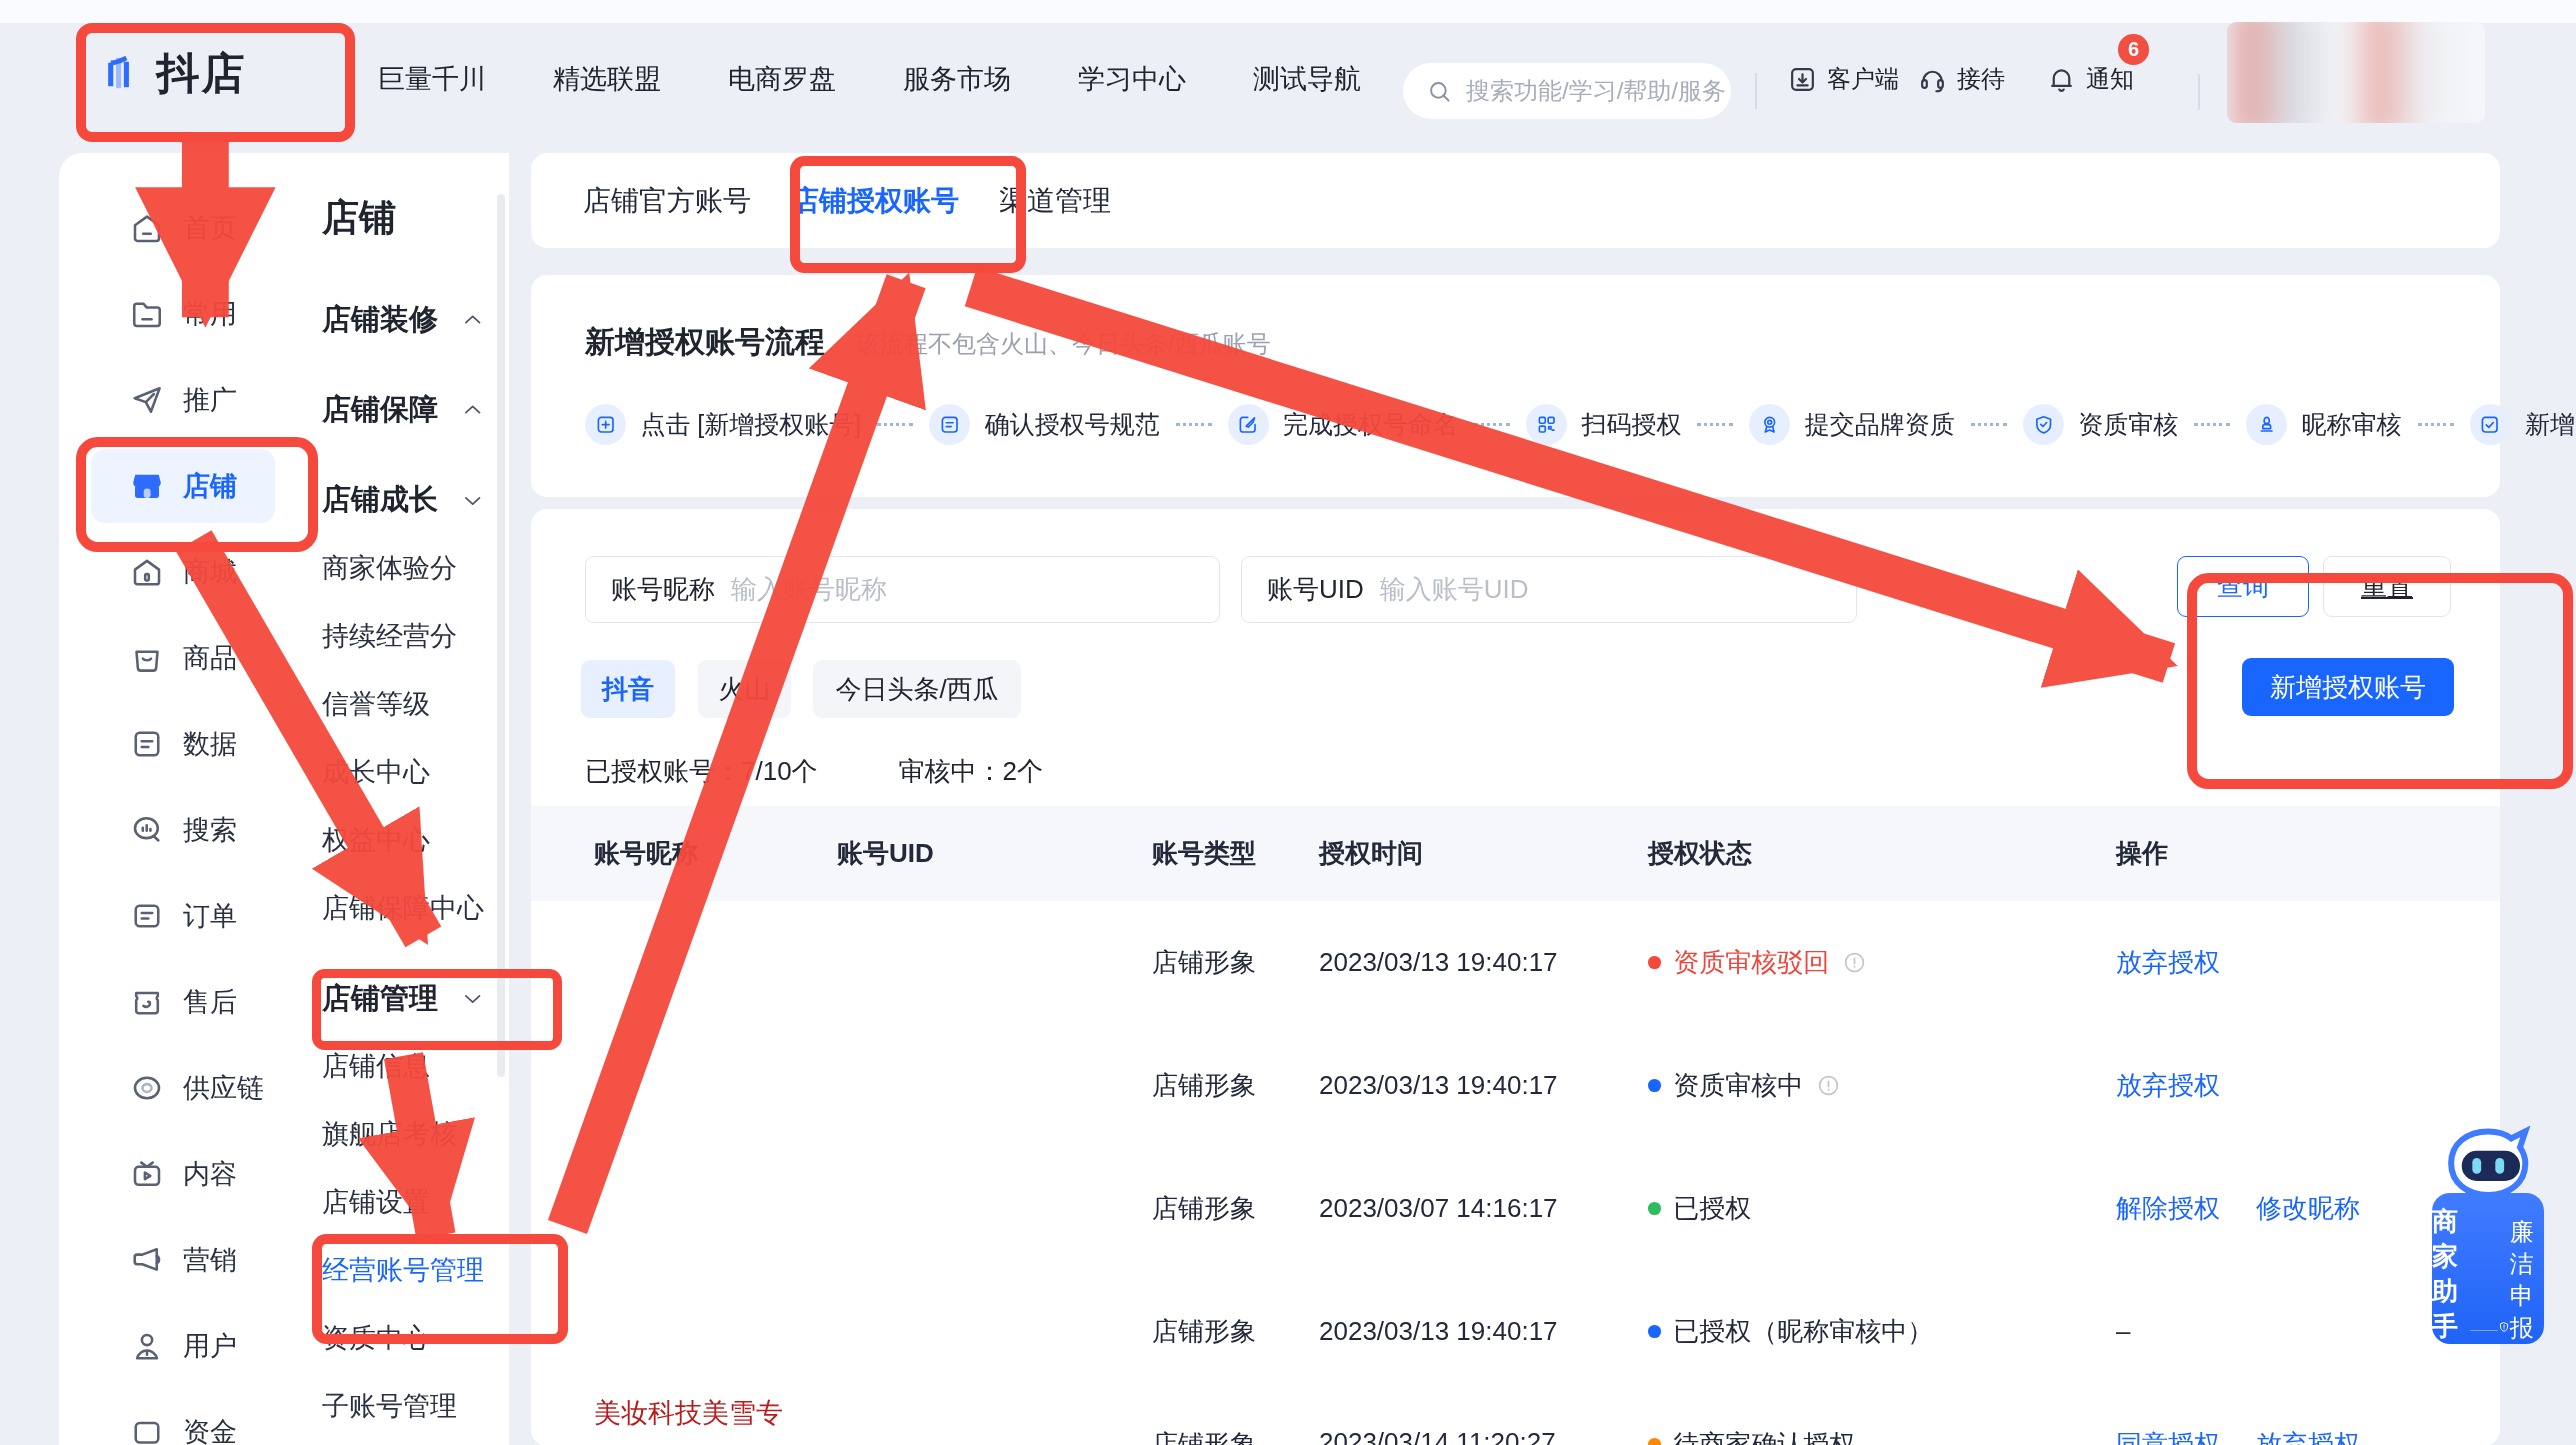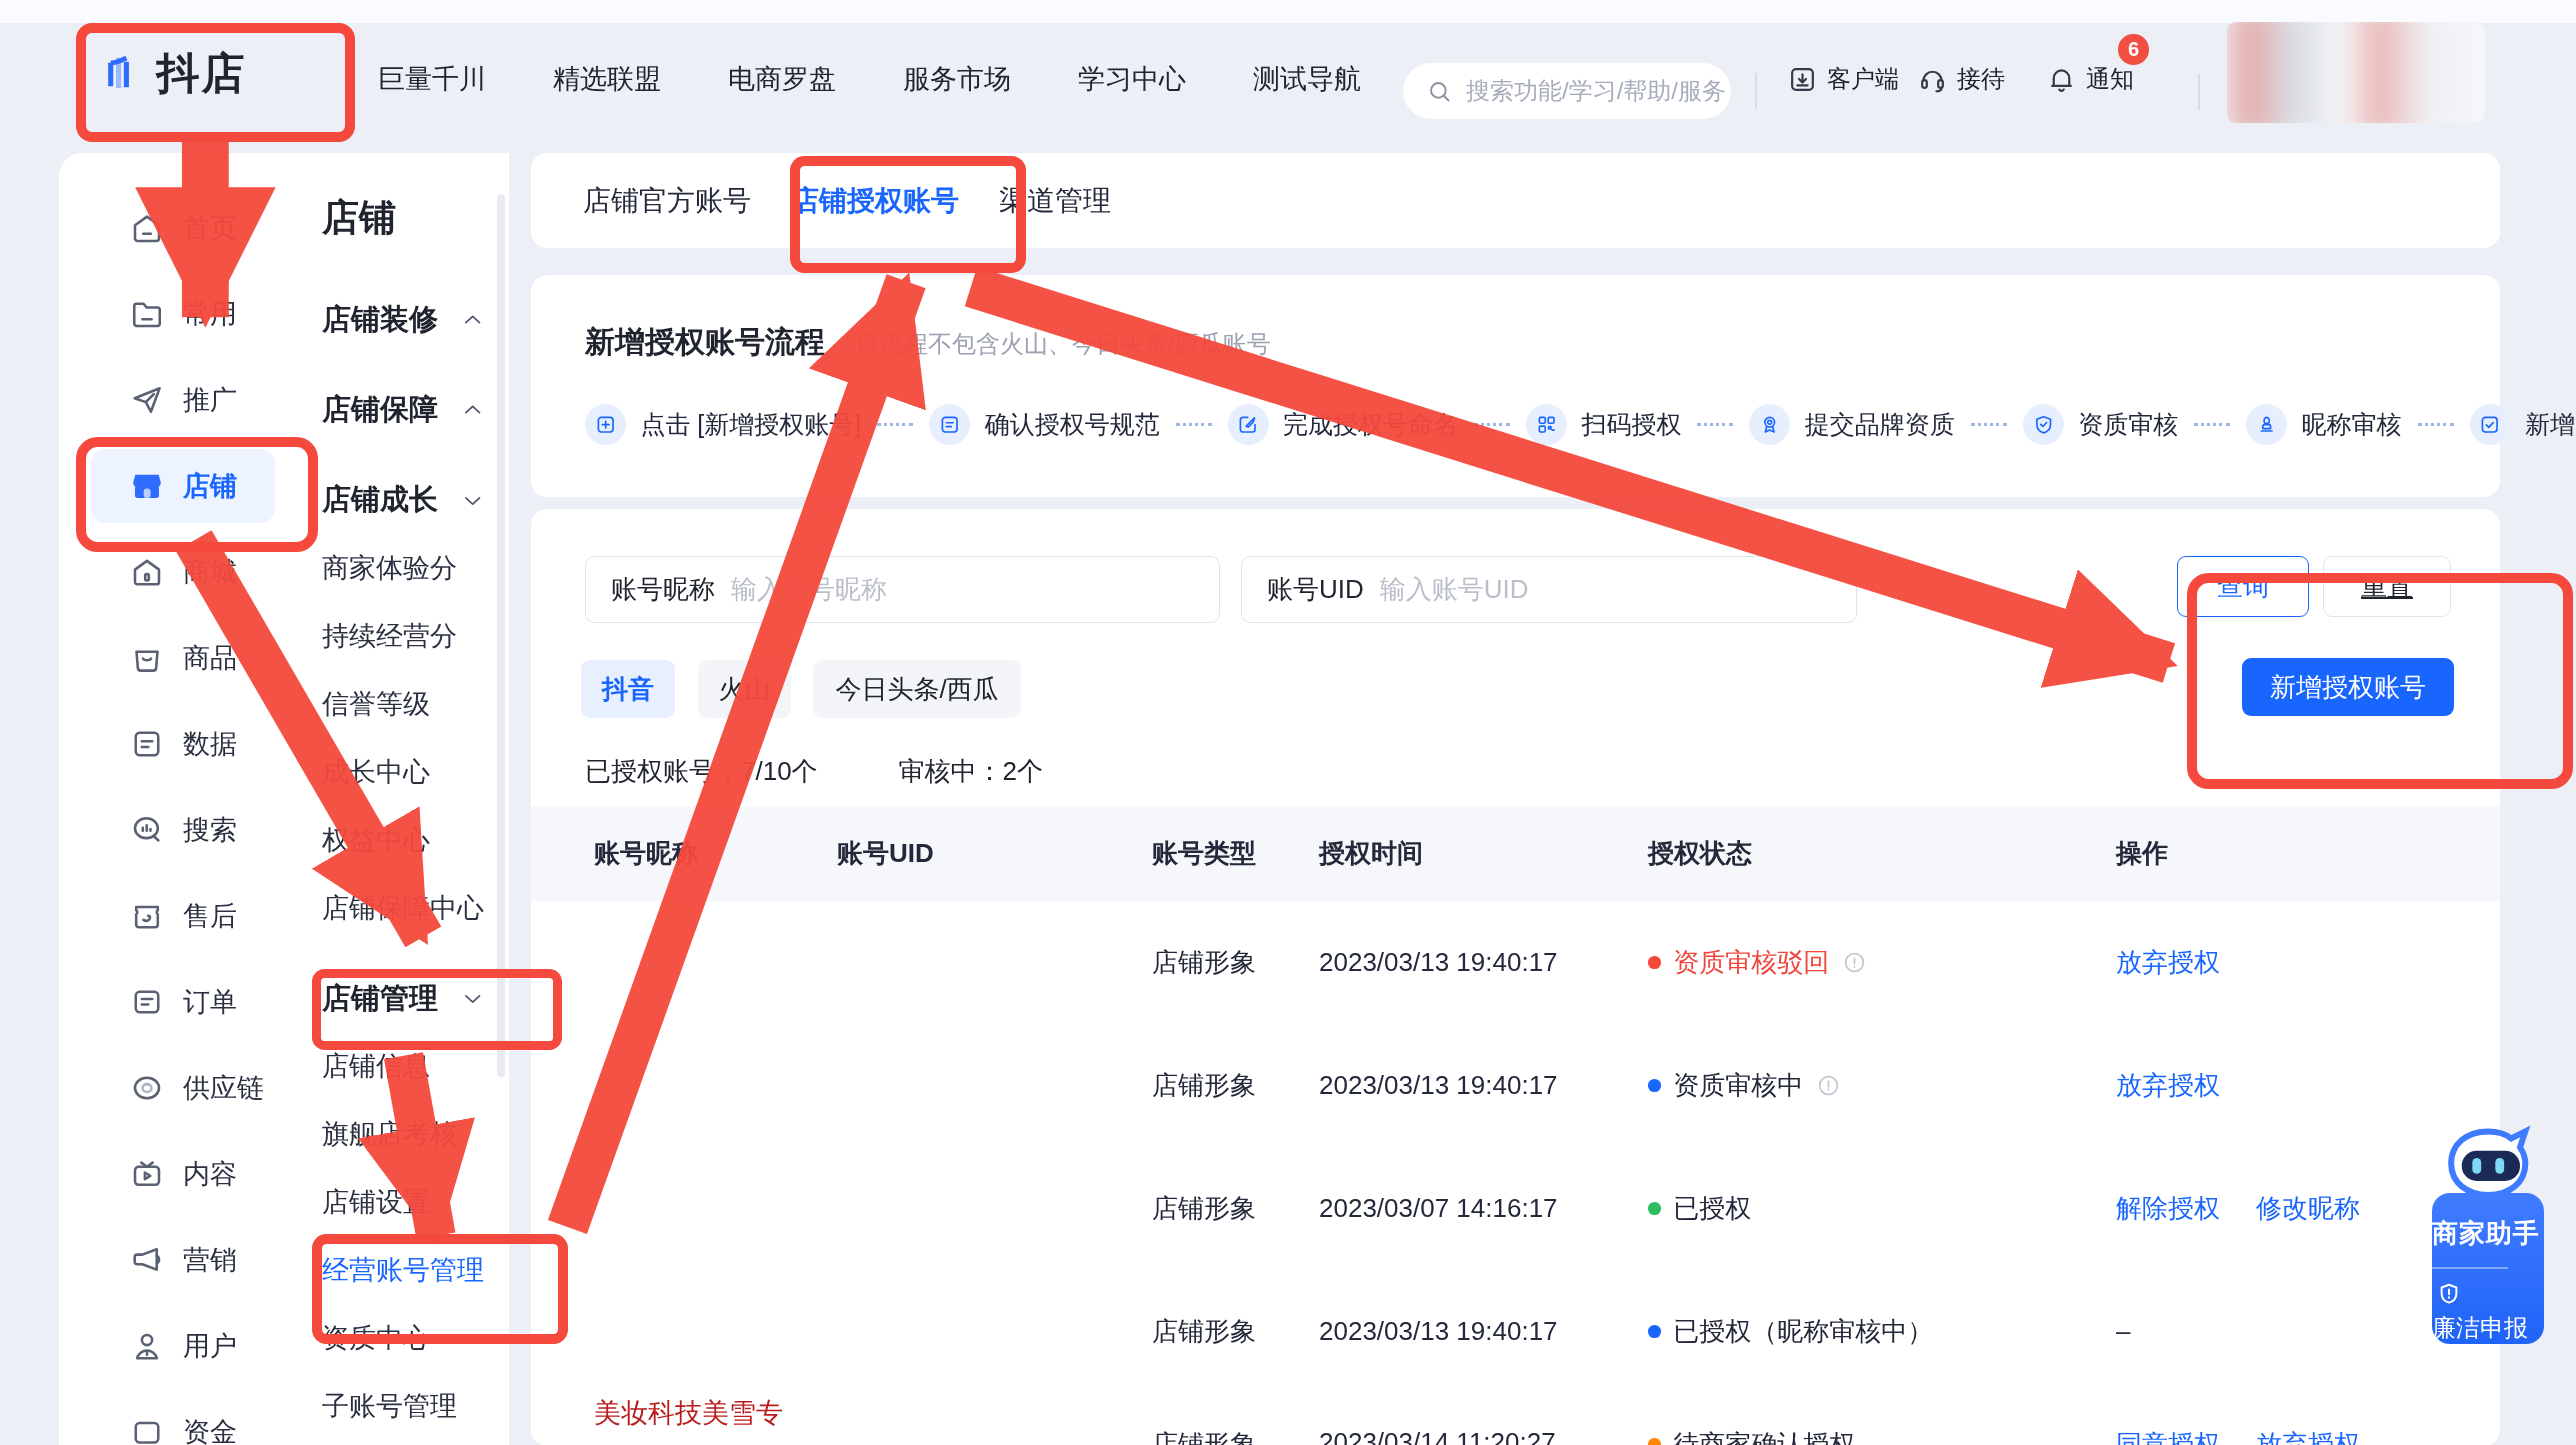--- a/index.html
+++ b/index.html
@@ -79,21 +79,21 @@
   .ops{display:flex;gap:36px;}
   .oplink{color:#1966ff;font-size:26px;cursor:pointer;white-space:nowrap;}
   .opdash{color:#23283a;font-size:26px;}
   .info-ic{width:25px;height:25px;color:#c3c7d1;}
   .r5 .cell{align-self:start;}
   .r5 .pad{padding-top:34px;}
   .r5-nickblock{margin-top:3.6px;width:144px;height:29px;border-radius:3.6px;filter:blur(5.4px);background:linear-gradient(100deg,#dcdee4,#eff0f3);}
   .r5-nick{font-size:27px;color:#b91c1c;margin-top:1.8px;white-space:nowrap;}
   
   .widget{position:absolute;left:2432px;top:1193px;width:112px;height:151px;border-radius:18px;
-     background:linear-gradient(180deg,#417cff,#1f63f7);display:flex;flex-direction:column;align-items:flex-start;cursor:pointer;z-index:40;}
+     background:linear-gradient(180deg,#417cff,#1f63f7);display:flex;flex-direction:row;align-items:flex-end;cursor:pointer;z-index:40;}
   .widget .w1{color:#fff;font-size:26px;font-weight:600;margin-top:23.4px;letter-spacing:0.9px;writing-mode:horizontal-tb;}
   .w-div{width:76px;height:1.8px;background:rgba(255,255,255,.4);margin:16px 0 12.6px;}
   .widget svg{width:34px;height:34px;color:#fff;}
   .widget .w2{color:#fff;font-size:24px;margin-top:5.4px;}
   .robot{position:absolute;left:2437px;top:1120px;width:106px;height:90px;z-index:41;}
   
   .rbox{position:absolute;border:10px solid #f5493d;border-radius:16px;z-index:55;pointer-events:none;}
   .arrows{position:absolute;left:0;top:0;z-index:60;pointer-events:none;opacity:.95;}
   svg.ic{fill:none;stroke:currentColor;stroke-width:1.7;stroke-linecap:round;stroke-linejoin:round;}
 </style>
@@ -212,31 +212,31 @@
     <div class="rail-item">
       <svg class="ic" viewBox="0 0 24 24">
           <ellipse cx="11.6" cy="10.8" rx="7.6" ry="6.6"></ellipse>
           <path d="M16.6 16.2 19.6 19"></path>
           <path d="M9.2 12.5v-2M11.8 12.5V8.8M14.3 12.5v-1.2"></path>
         </svg>
       <span class="lbl">搜索</span>
     </div>
     <div class="rail-item">
       <svg class="ic" viewBox="0 0 24 24">
+          <rect x="4.5" y="5.2" width="15" height="13.6" rx="2.6"></rect>
+          <path d="M8.5 10h7M8.5 13.6h4.4"></path>
+        </svg>
+      <span class="lbl">订单</span>
+    </div>
+    <div class="rail-item">
+      <svg class="ic" viewBox="0 0 24 24">
           <path d="M4.8 6h14.4v2.2c-1 .5-1 2.1 0 2.6v7a1.8 1.8 0 0 1-1.8 1.7H6.6a1.8 1.8 0 0 1-1.8-1.7v-7c1-.5 1-2.1 0-2.6z"></path>
           <path d="M9.6 14.6c2.4 1.6 5-.2 4.2-2.4l-1-.4"></path>
         </svg>
       <span class="lbl">售后</span>
-    </div>
-    <div class="rail-item">
-      <svg class="ic" viewBox="0 0 24 24">
-          <rect x="4.5" y="5.2" width="15" height="13.6" rx="2.6"></rect>
-          <path d="M8.5 10h7M8.5 13.6h4.4"></path>
-        </svg>
-      <span class="lbl">订单</span>
     </div>
     <div class="rail-item">
       <svg class="ic" viewBox="0 0 24 24">
           <ellipse cx="12" cy="12" rx="8" ry="6.8"></ellipse>
           <ellipse cx="12" cy="12" rx="3" ry="2.6" style="color:#aeb6c6"></ellipse>
         </svg>
       <span class="lbl">供应链</span>
     </div>
     <div class="rail-item">
       <svg class="ic" viewBox="0 0 24 24">

